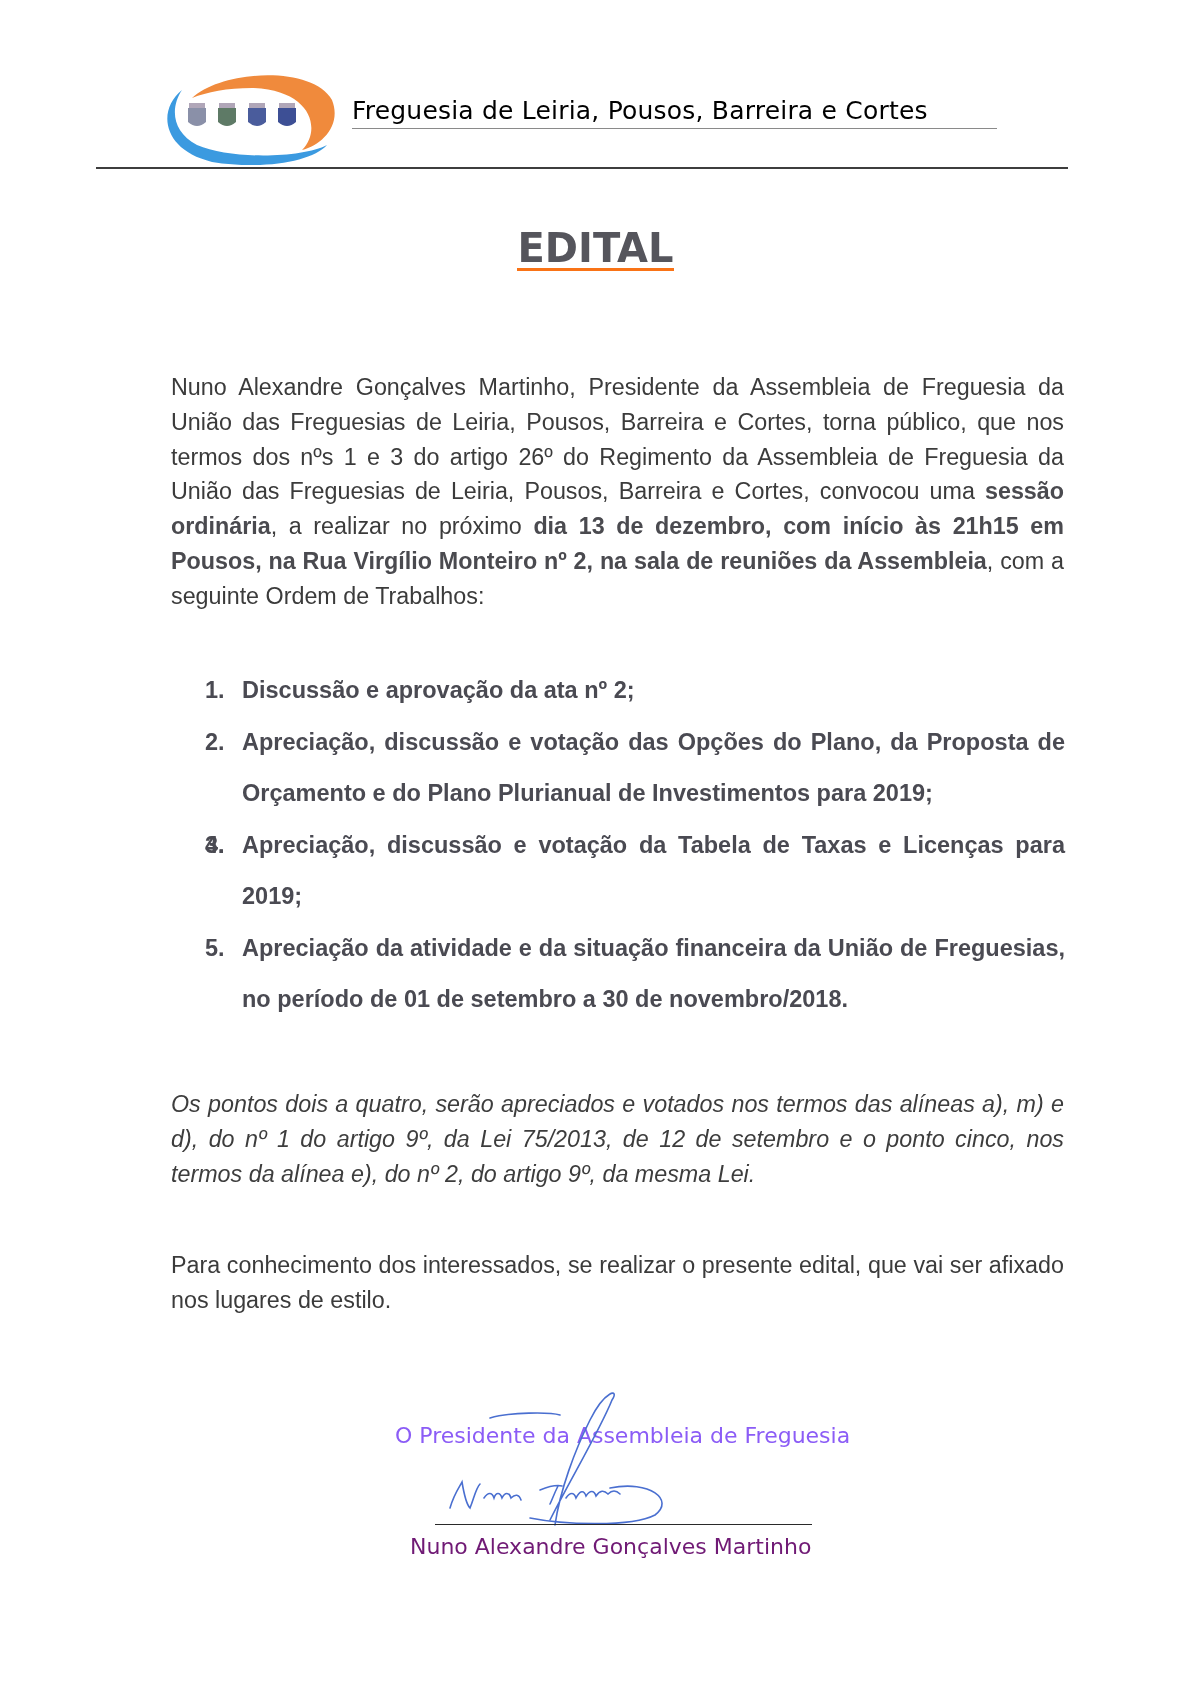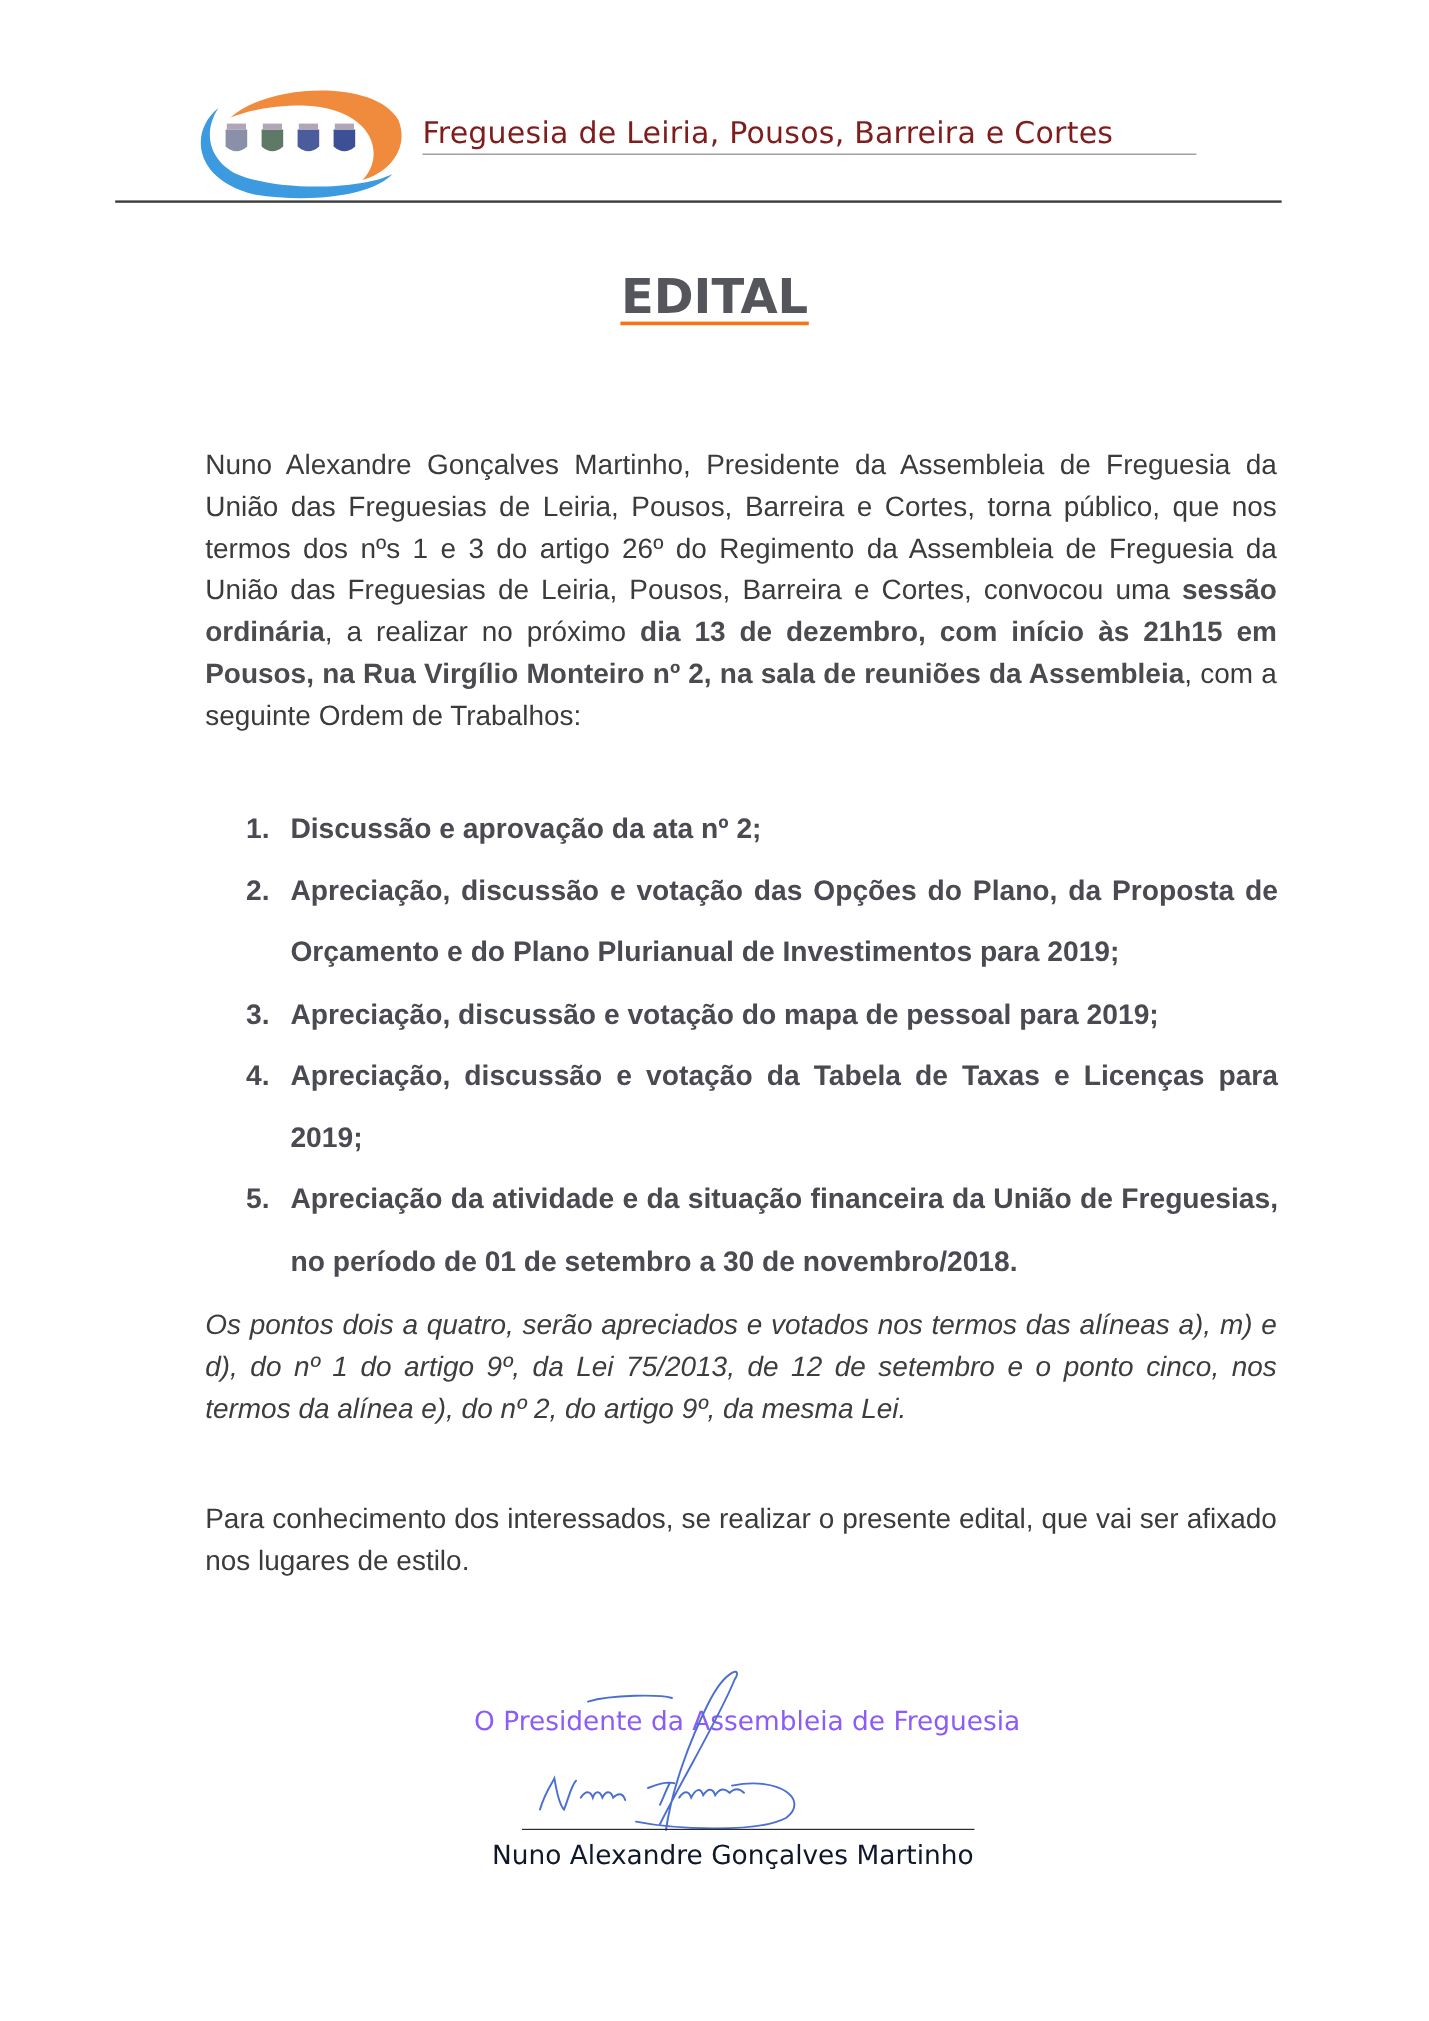--- a/index.html
+++ b/index.html
@@ -1,21 +1,21 @@
 <!DOCTYPE html>
 <html><head>
 <meta charset="utf-8">
 <style>
   html, body { margin: 0; padding: 0; background: #ffffff; }
   body { width: 1191px; height: 1684px; position: relative; overflow: hidden; color: #3a3a3a; font-family: "Liberation Sans", "DejaVu Sans", sans-serif; }
   .page { position: absolute; inset: 0; }
 
   
   .logo { position: absolute; left: 152px; top: 70px; width: 200px; height: 100px; }
-  .org-name { position: absolute; left: 352px; top: 96px; font-family: "DejaVu Sans", sans-serif; font-size: 25px; color: #7f1d1d; letter-spacing: 0.2px; }
+  .org-name { position: absolute; left: 352px; top: 96px; font-family: "DejaVu Sans", sans-serif; font-size: 25px; color: #000000; letter-spacing: 0.2px; }
   .org-underline { position: absolute; left: 352px; top: 128px; width: 645px; height: 1px; background: #8a8a8a; }
   .header-rule { position: absolute; left: 96px; top: 167px; width: 972px; height: 2px; background: #3d3d3d; }
 
   
   .title { position: absolute; left: 0; width: 1191px; top: 225px; text-align: center; font-family: "DejaVu Sans", sans-serif; font-weight: bold; font-size: 40px; color: #55555c; }
   .title span { border-bottom: 3px solid #f97316; padding-bottom: 0; line-height: 40px; display: inline-block; }
 
   
   .body-text { position: absolute; left: 171px; width: 893px; font-size: 23.3px; line-height: 34.8px; text-align: justify; color: #3b3b3b; }
   .intro { top: 370px; }
@@ -25,21 +25,21 @@
   .agenda li { position: relative; padding-left: 37px; text-align: justify; text-align-last: left; }
   .agenda li .num { position: absolute; left: 0; top: 0; }
 
   .legal { top: 1087px; font-style: italic; color: #3d3d3d; }
   .publish { top: 1248px; }
   .date { top: 1353px; }
 
   
   .sig-role { position: absolute; left: 395px; top: 1423px; font-family: "DejaVu Sans", sans-serif; font-size: 22px; color: #8b5cf6; }
   .sig-line { position: absolute; left: 435px; top: 1524px; width: 377px; height: 1px; background: #2a2a2a; }
-  .sig-name { position: absolute; left: 410px; top: 1534px; font-family: "DejaVu Sans", sans-serif; font-size: 22px; color: #0f172a; }
+  .sig-name { position: absolute; left: 410px; top: 1534px; font-family: "DejaVu Sans", sans-serif; font-size: 22px; color: #701a75; }
   .signature { position: absolute; left: 440px; top: 1390px; width: 300px; height: 145px; }
 
   
   .footer { position: absolute; left: 300px; width: 435px; top: 1590px; text-align: center; font-family: "Liberation Serif", "DejaVu Serif", serif; font-size: 23px; line-height: 28px; color: #444; }
 </style>
 </head>
 <body>
 
 <div class="page">
 
@@ -61,21 +61,21 @@
   <div class="org-underline"></div>
   <div class="header-rule"></div>
 
   <div class="title"><span>EDITAL</span></div>
 
   <div class="body-text intro"><span>Nuno Alexandre Gonçalves Martinho, Presidente da Assembleia de Freguesia da União das Freguesias de Leiria, Pousos, Barreira e Cortes, torna público, que nos termos dos nºs 1 e 3 do artigo 26º do Regimento da Assembleia de Freguesia da União das Freguesias de Leiria, Pousos, Barreira e Cortes, convocou uma </span><b>sessão ordinária</b><span>, a realizar no próximo </span><b>dia 13 de dezembro, com início às 21h15 em Pousos, na Rua Virgílio Monteiro nº 2, na sala de reuniões da Assembleia</b><span>, com a seguinte Ordem de Trabalhos:</span></div>
 
   <ol class="agenda">
     <li><span class="num">1.</span><span>Discussão e aprovação da ata nº 2;</span></li>
     <li><span class="num">2.</span><span>Apreciação, discussão e votação das Opções do Plano, da Proposta de Orçamento e do Plano Plurianual de Investimentos para 2019;</span></li>
-    <li><span class="num">3.</span><span>Apreciação, discussão e votação do mapa de pessoal para 2019;</span></li>
+    <li><span class="num">3.</span></li>
     <li><span class="num">4.</span><span>Apreciação, discussão e votação da Tabela de Taxas e Licenças para 2019;</span></li>
     <li><span class="num">5.</span><span>Apreciação da atividade e da situação financeira da União de Freguesias, no período de 01 de setembro a 30 de novembro/2018.</span></li>
   </ol>
 
   <div class="body-text legal">Os pontos dois a quatro, serão apreciados e votados nos termos das alíneas a), m) e d), do nº 1 do artigo 9º, da Lei 75/2013, de 12 de setembro e o ponto cinco, nos termos da alínea e), do nº 2, do artigo 9º, da mesma Lei.</div>
 
   <div class="body-text publish">Para conhecimento dos interessados, se realizar o presente edital, que vai ser afixado nos lugares de estilo.</div>
 
 
   <div class="sig-role">O Presidente da Assembleia de Freguesia</div>

